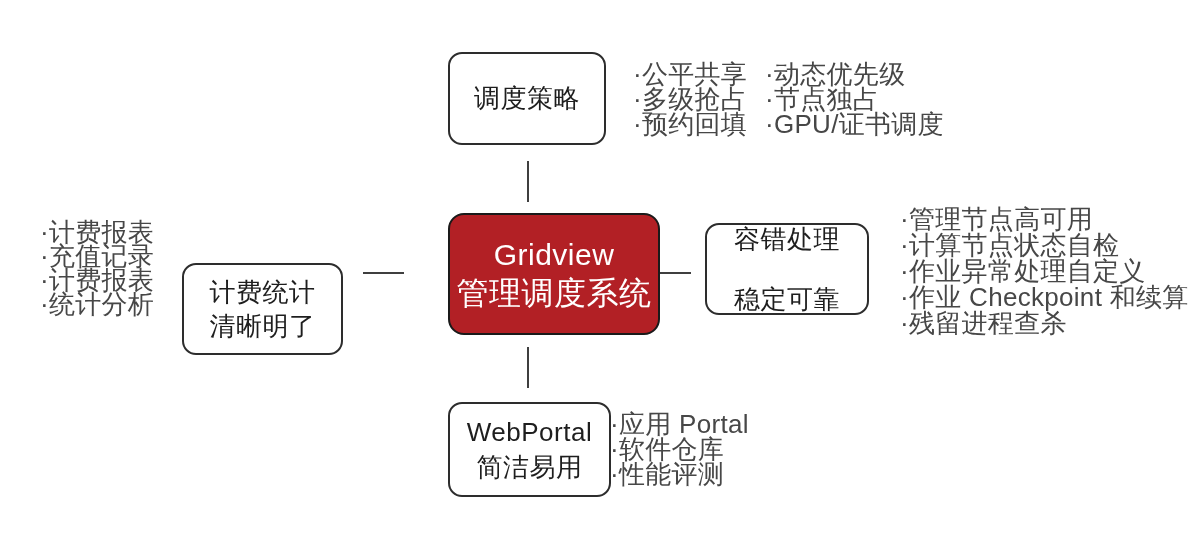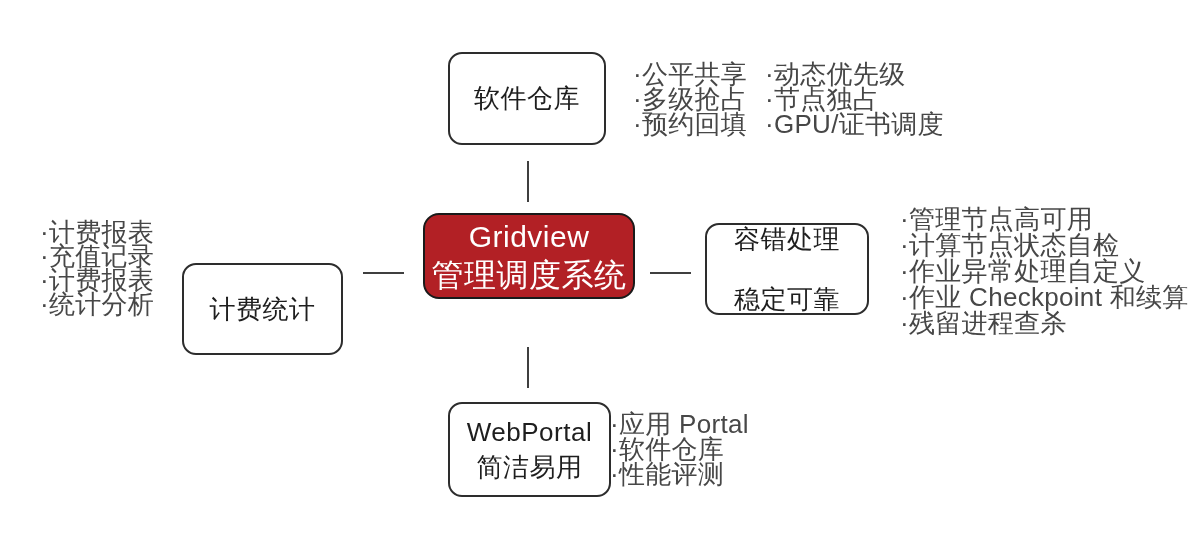--- a/index.html
+++ b/index.html
@@ -30,21 +30,21 @@
     font-weight: 500;
     line-height: 1.32;
     letter-spacing: 0.5px;
   }
   .node-box.top    { left: 448px; top: 52px;  width: 158px; height: 93px; }
   .node-box.left   { left: 182px; top: 228px; width: 161px; height: 92px; margin-top: 35px; }
   .node-box.right  { left: 705px; top: 223px; width: 164px; height: 92px; gap: 25px; }
   .node-box.bottom { left: 448px; top: 402px; width: 163px; height: 95px; }
   .center-box {
     position: absolute;
-    left: 423px; top: 213px; width: 212px; height: 86px;
+    left: 448px; top: 213px; width: 212px; height: 122px;
     box-sizing: border-box;
     background: #b22025;
     border: 2px solid #1a1a1a;
     border-radius: 16px;
     display: flex;
     flex-direction: column;
     align-items: center;
     justify-content: center;
     text-align: left;
     color: #ffffff;
@@ -87,35 +87,36 @@
   <div class="connector v-bottom"></div>
   <div class="connector h-left"></div>
   <div class="connector h-right"></div>
 
   <div class="center-box">
     <div class="center-title">Gridview</div>
     <div class="center-subtitle">管理调度系统</div>
   </div>
 
   <div class="node-box top">
-    <div>软件仓库</div>
+    <div>调度策略</div>
   </div>
   <div class="bullets top-col1">
     <div class="bullet-line">·公平共享</div>
     <div class="bullet-line">·多级抢占</div>
     <div class="bullet-line">·预约回填</div>
   </div>
   <div class="bullets top-col2">
     <div class="bullet-line">·动态优先级</div>
     <div class="bullet-line">·节点独占</div>
     <div class="bullet-line">·GPU/证书调度</div>
   </div>
 
   <div class="node-box left">
     <div>计费统计</div>
+    <div>清晰明了</div>
   </div>
   <div class="bullets left-list">
     <div class="bullet-line">·计费报表</div>
     <div class="bullet-line">·充值记录</div>
     <div class="bullet-line">·计费报表</div>
     <div class="bullet-line">·统计分析</div>
   </div>
 
   <div class="node-box right">
     <div>容错处理</div>

